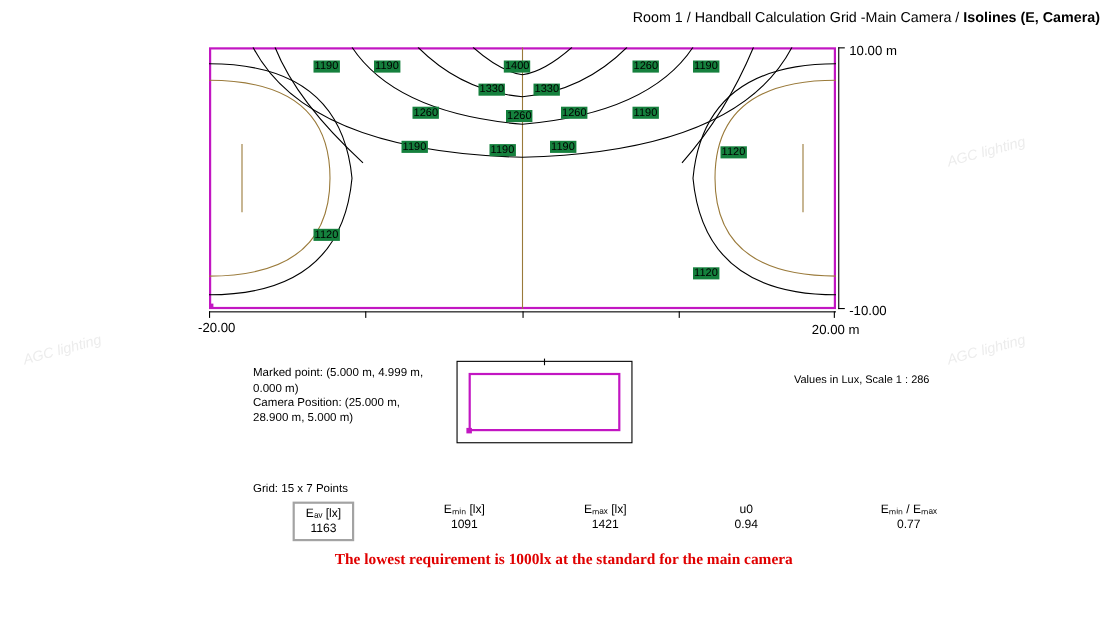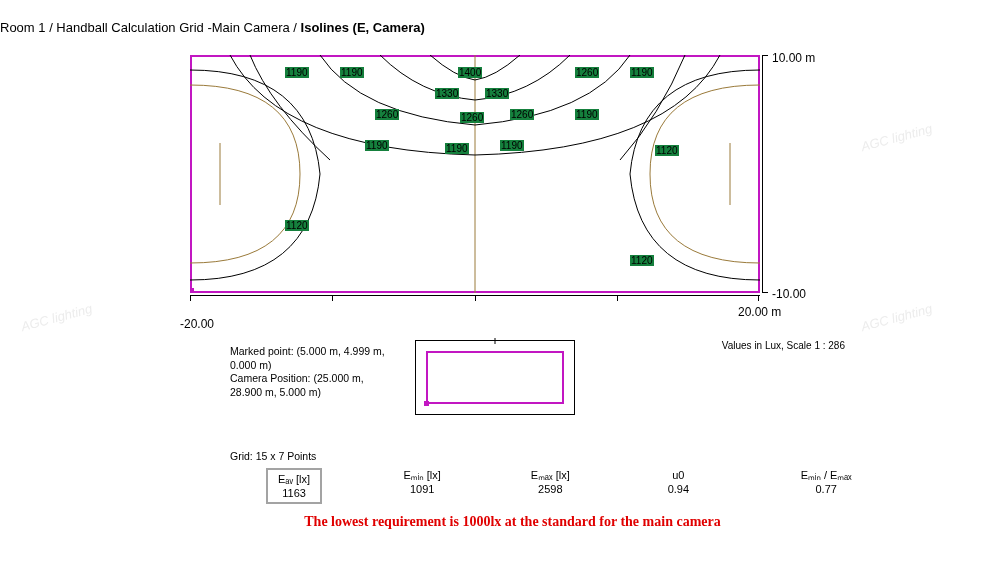--- a/index.html
+++ b/index.html
@@ -6,23 +6,23 @@
   body {
     width: 1000px;
     height: 570px;
     background: #ffffff;
     font-family: Arial, Helvetica, sans-serif;
     font-size: 12px;
     color: #000;
     position: relative;
   }
   .title {
-    text-align: left;
+    text-align: right;
     font-size: 13px;
-    padding-top: 20px;
+    padding-top: 8px;
     padding-bottom: 10px;
     font-weight: bold;
   }
   .title .part1 { font-weight: normal; }
   .title .part2 { font-weight: bold; }
 
   .main-area {
     position: relative;
     margin: 10px auto 0 auto;
     width: 640px;
@@ -209,21 +209,21 @@
   <div class="tick-h" style="left:10px; top:240px;"></div>
   <div class="tick-h" style="left:578px; top:240px;"></div>
   <div class="tick-h" style="left:152px; top:240px;"></div>
   <div class="tick-h" style="left:295px; top:240px;"></div>
   <div class="tick-h" style="left:437px; top:240px;"></div>
   <div style="position:absolute; left:582px; top:0; width:1px; height:238px; background:#000;"></div>
   <div style="position:absolute; left:10px; top:240px; width:570px; height:1px; background:#000;"></div>
 
   <div class="axis-label" style="left:592px; top:-4px;">10.00 m</div>
   <div class="axis-label" style="left:592px; top:232px;">-10.00</div>
-  <div class="axis-label" style="left:0px; top:262px;">-20.00</div>
+  <div class="axis-label" style="left:0px; top:248px;">-20.00</div>
   <div class="axis-label" style="left:558px; top:250px;">20.00 m</div>
 </div>
 
 <div class="scale-note" style="right:155px; top:340px;">Values in Lux, Scale 1 : 286</div>
 
 <div class="info-block">
   <div>Marked point: (5.000 m, 4.999 m,</div>
   <div>0.000 m)</div>
   <div>Camera Position: (25.000 m,</div>
   <div>28.900 m, 5.000 m)</div>
@@ -243,21 +243,21 @@
       <span class="hdr">Eₐᵥ [lx]</span>
       <span class="val">1163</span>
     </div>
   </div>
   <div class="summary-col">
     <span class="hdr">Eₘᵢₙ [lx]</span>
     <span class="val">1091</span>
   </div>
   <div class="summary-col">
     <span class="hdr">Eₘₐₓ [lx]</span>
-    <span class="val">2598</span>
+    <span class="val">1421</span>
   </div>
   <div class="summary-col">
     <span class="hdr">u0</span>
     <span class="val">0.94</span>
   </div>
   <div class="summary-col" style="width:170px;">
     <span class="hdr">Eₘᵢₙ / Eₘₐₓ</span>
     <span class="val">0.77</span>
   </div>
 </div>

